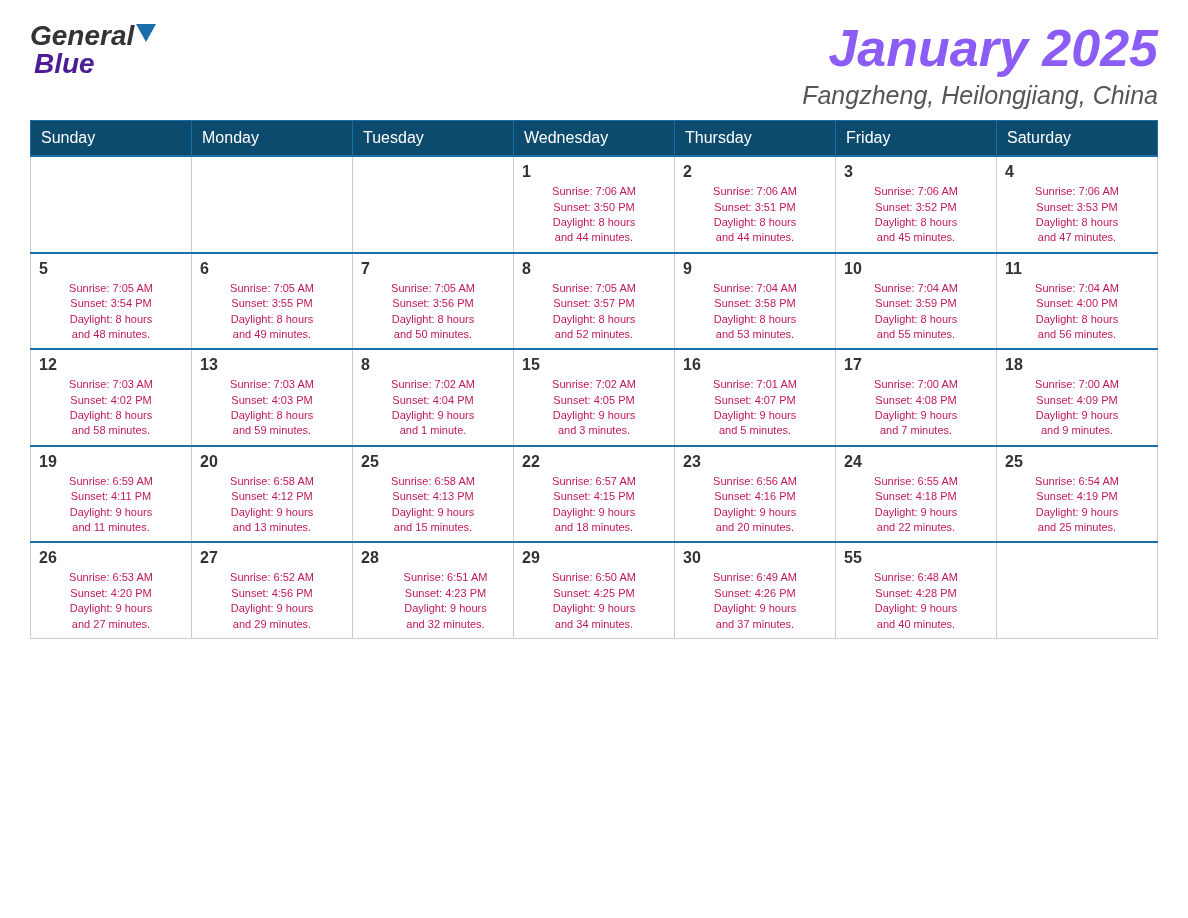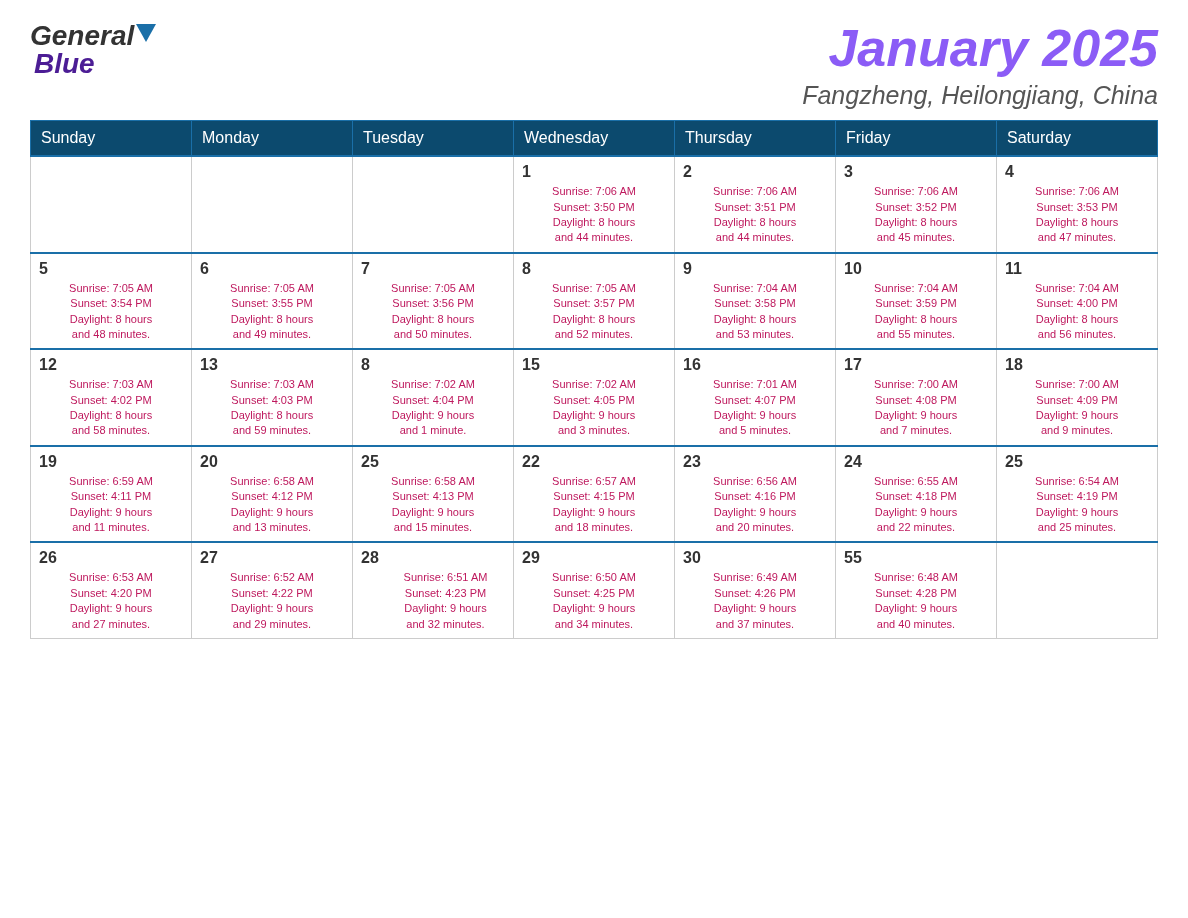--- a/index.html
+++ b/index.html
@@ -318,21 +318,21 @@
         <td>
           <span class="day-number">26</span>
           <div class="day-info" style="white-space: pre-line;">Sunrise: 6:53 AM
 Sunset: 4:20 PM
 Daylight: 9 hours
 and 27 minutes.</div>
         </td>
         <td>
           <span class="day-number">27</span>
           <div class="day-info" style="white-space: pre-line;">Sunrise: 6:52 AM
-Sunset: 4:22 PM
+Sunset: 4:56 PM
 Daylight: 9 hours
 and 29 minutes.</div>
         </td>
         <td>
           <span class="day-number">28</span>
           <div class="day-info" style="white-space: pre-line; margin-left: 25px;">Sunrise: 6:51 AM
 Sunset: 4:23 PM
 Daylight: 9 hours
 and 32 minutes.</div>
         </td>

